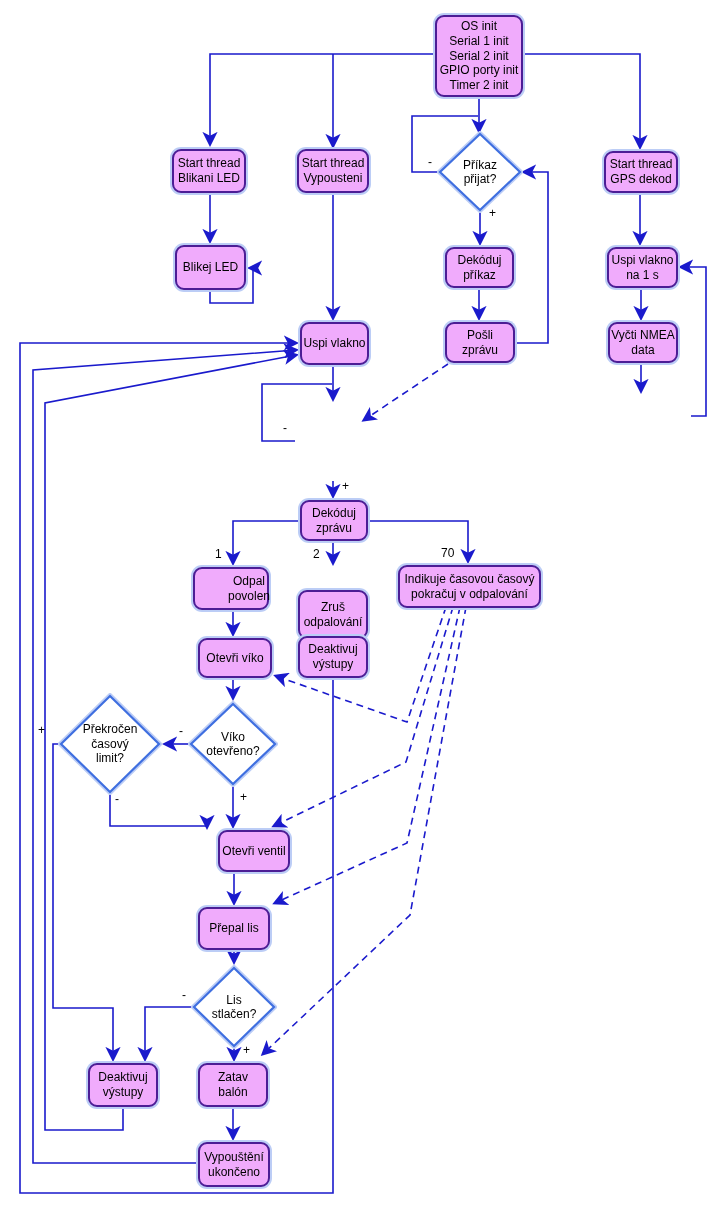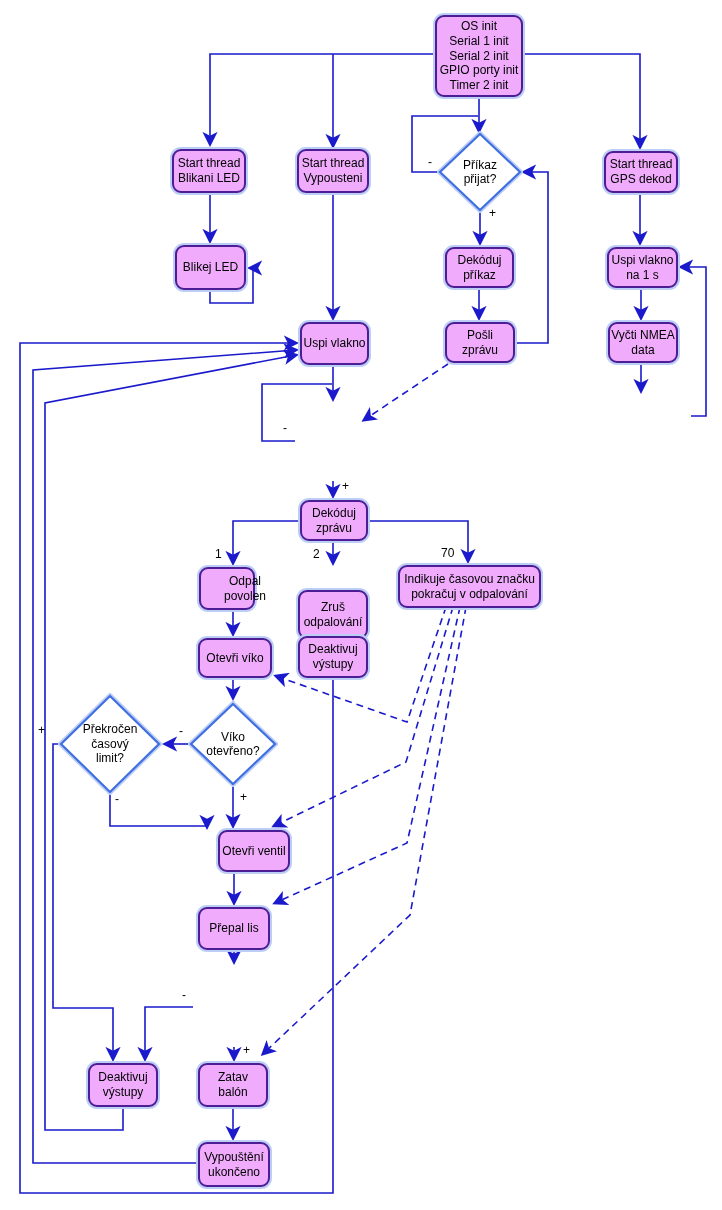--- a/index.html
+++ b/index.html
@@ -110,25 +110,25 @@
 příkaz</div>
   <div class="node" style="left:445px;top:322px;width:70px;height:41px;">Pošli
 zprávu</div>
   <div class="node" style="left:607px;top:247px;width:71px;height:41px;">Uspi vlakno
 na 1 s</div>
   <div class="node" style="left:608px;top:322px;width:70px;height:41px;">Vyčti NMEA
 data</div>
   <div class="node" style="left:300px;top:322px;width:69px;height:43px;">Uspi vlakno</div>
   <div class="node" style="left:300px;top:500px;width:68px;height:41px;">Dekóduj
 zprávu</div>
-  <div class="node" style="left:199px;top:567px;width:56px;height:43px;padding-left:36px;">Odpal
+  <div class="node" style="left:193px;top:567px;width:76px;height:43px;padding-left:36px;">Odpal
 povolen</div>
   <div class="node" style="left:298px;top:590px;width:70px;height:49px;">Zruš
 odpalování</div>
-  <div class="node" style="left:398px;top:565px;width:143px;height:43px;">Indikuje časovou značku
+  <div class="node" style="left:398px;top:565px;width:143px;height:43px;">Indikuje časovou časový
 pokračuj v odpalování</div>
   <div class="node" style="left:198px;top:638px;width:74px;height:40px;">Otevři víko</div>
   <div class="node" style="left:298px;top:636px;width:70px;height:42px;">Deaktivuj
 výstupy</div>
   <div class="node" style="left:198px;top:830px;width:72px;height:42px;margin-left:20px;">Otevři ventil</div>
   <div class="node" style="left:198px;top:907px;width:72px;height:43px;">Přepal lis</div>
   <div class="node" style="left:88px;top:1063px;width:70px;height:44px;">Deaktivuj
 výstupy</div>
   <div class="node" style="left:198px;top:1063px;width:70px;height:44px;">Zatav
 balón</div>
@@ -153,20 +153,28 @@
   </div>
   <div class="diamond" style="left:58px;top:693px;width:104px;height:102px;">
     <svg width="104" height="102">
         <polygon points="52,3 101,51 52,99 3,51" fill="#ffffff" stroke="#bccdf6" stroke-width="5.5"></polygon>
         <polygon points="52,3 101,51 52,99 3,51" fill="#ffffff" stroke="#3f6fe0" stroke-width="2.2"></polygon>
       </svg>
     <div class="dlabel">Překročen
 časový
 limit?</div>
   </div>
+  <div class="diamond" style="left:191px;top:965px;width:86px;height:84px;">
+    <svg width="86" height="84">
+        <polygon points="43,3 83,42 43,81 3,42" fill="#ffffff" stroke="#bccdf6" stroke-width="5.5"></polygon>
+        <polygon points="43,3 83,42 43,81 3,42" fill="#ffffff" stroke="#3f6fe0" stroke-width="2.2"></polygon>
+      </svg>
+    <div class="dlabel">Lis
+stlačen?</div>
+  </div>
 
   <span class="elabel" style="left:428px;top:155px;">-</span>
   <span class="elabel" style="left:489px;top:206px;">+</span>
   <span class="elabel" style="left:283px;top:421px;">-</span>
   <span class="elabel" style="left:342px;top:479px;">+</span>
   <span class="elabel" style="left:215px;top:547px;">1</span>
   <span class="elabel" style="left:313px;top:547px;">2</span>
   <span class="elabel" style="left:441px;top:546px;">70</span>
   <span class="elabel" style="left:179px;top:724px;">-</span>
   <span class="elabel" style="left:240px;top:790px;">+</span>

